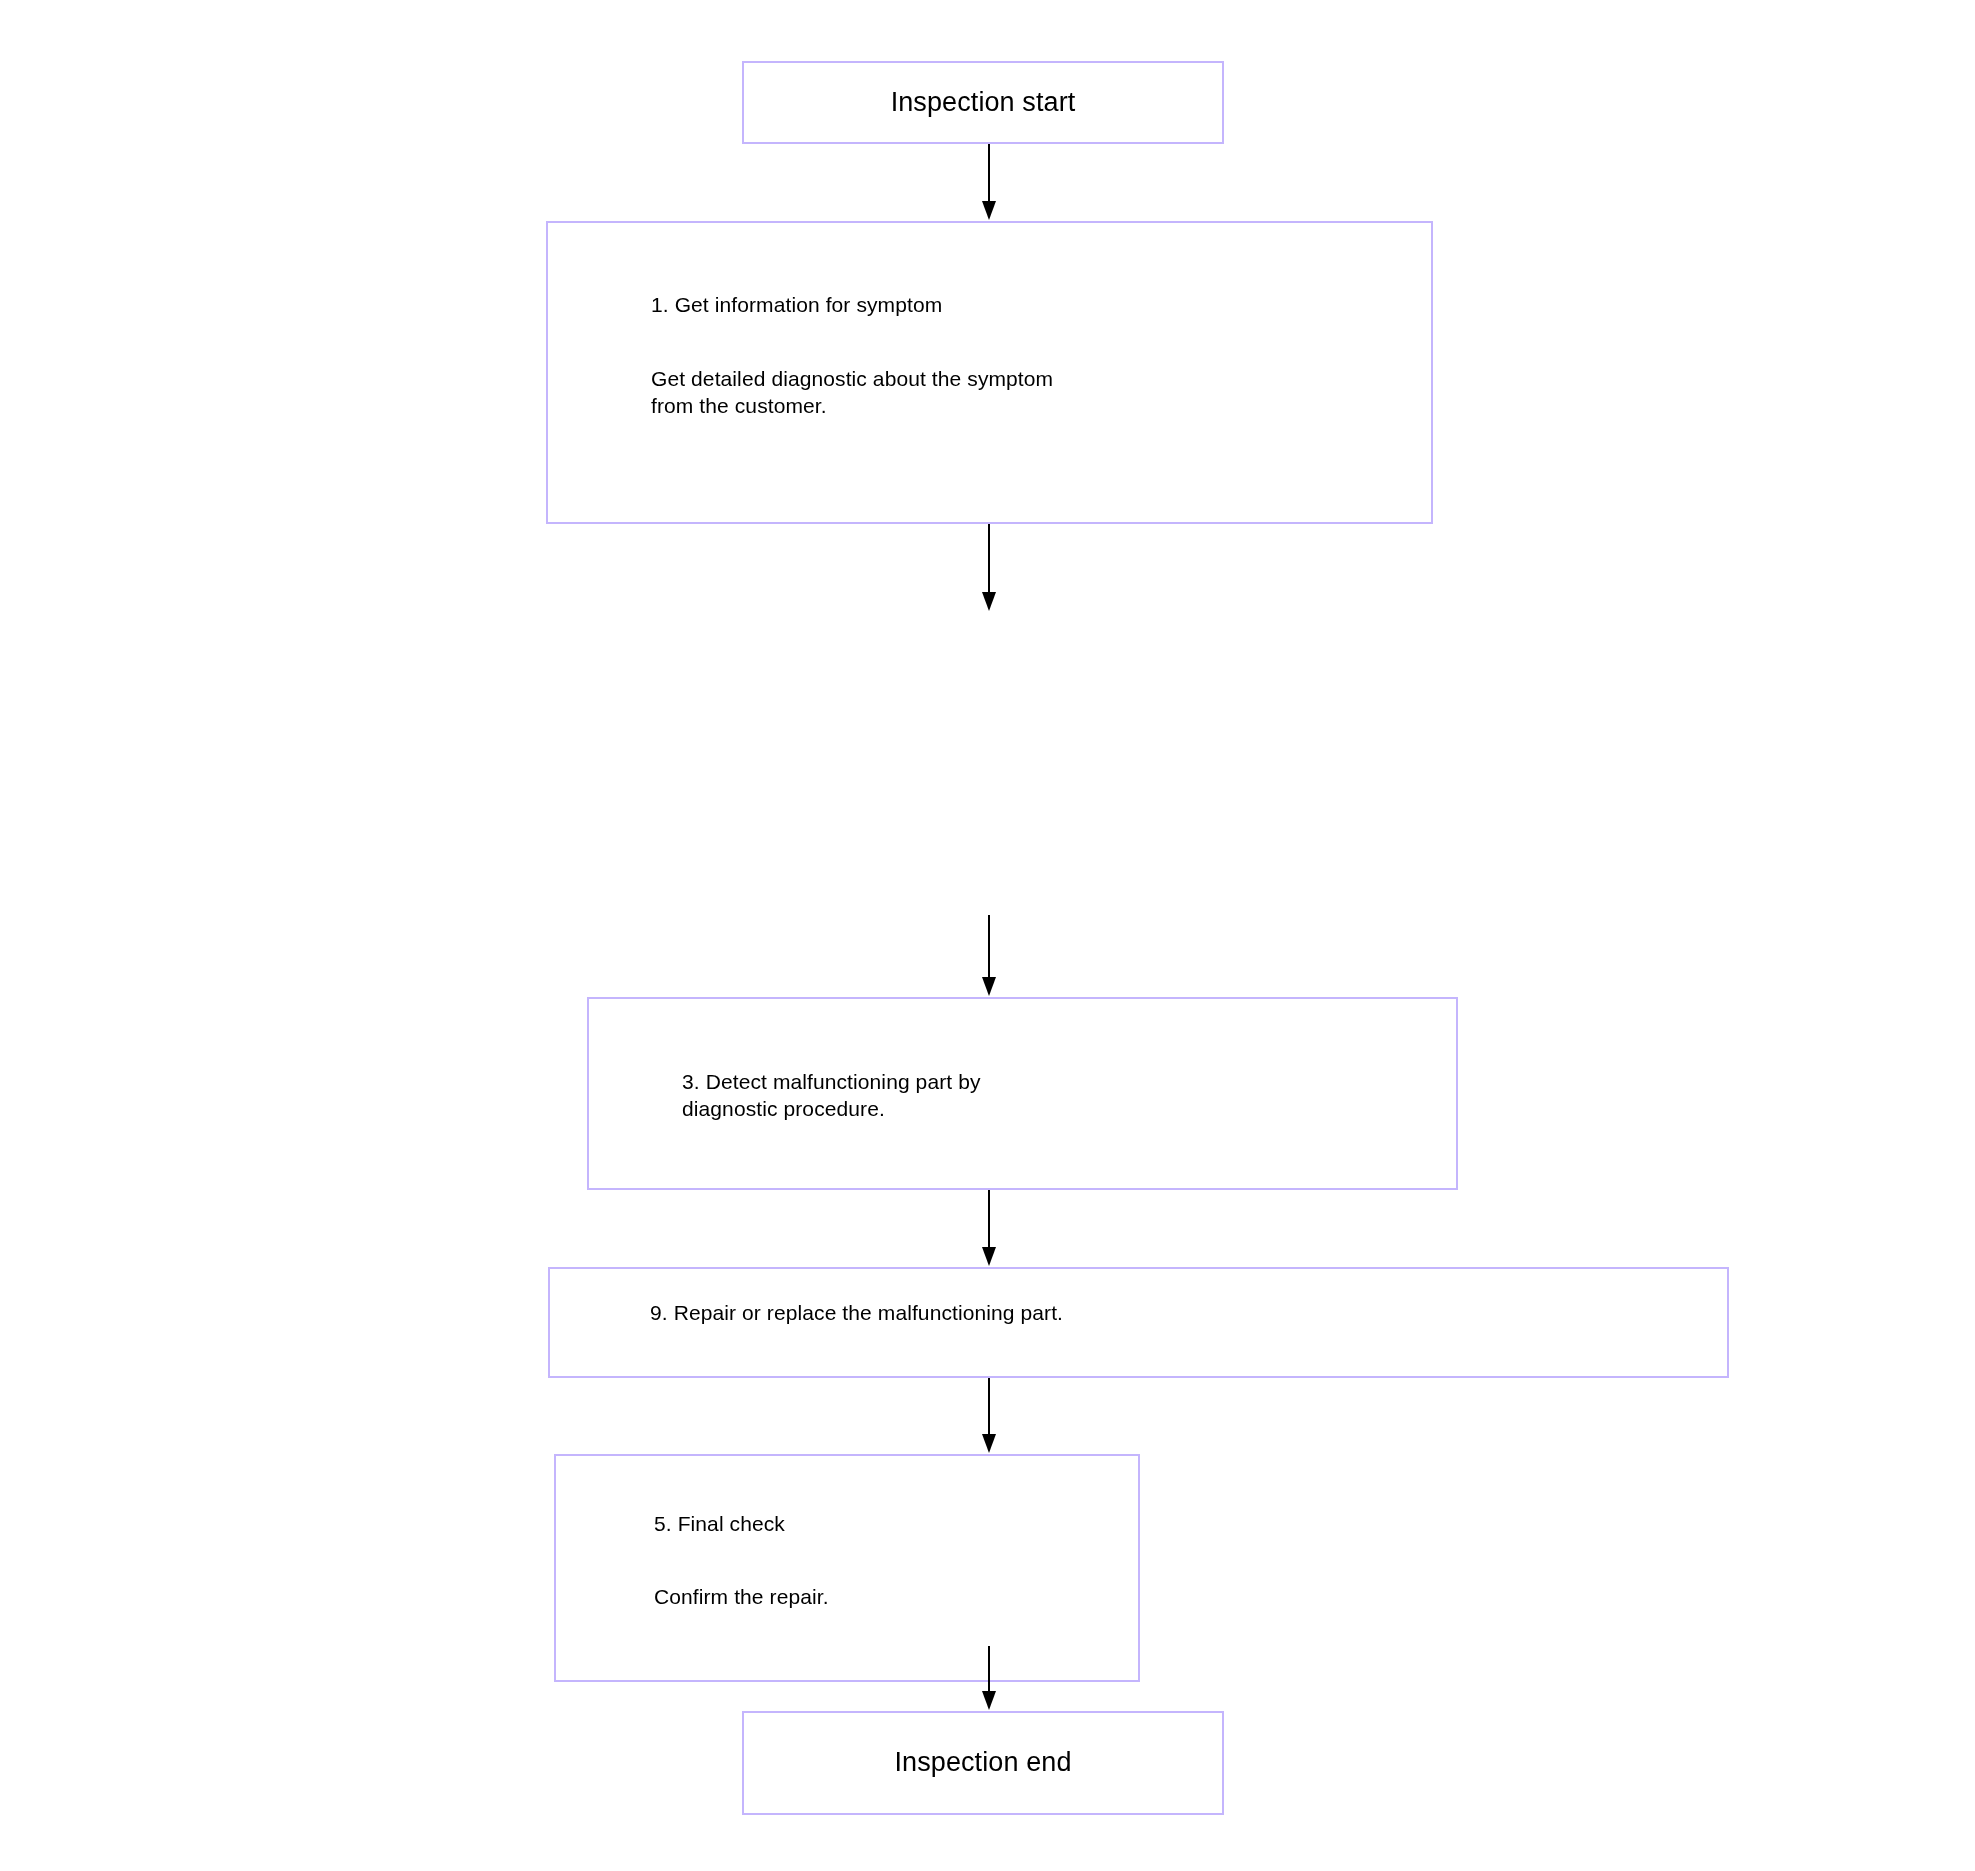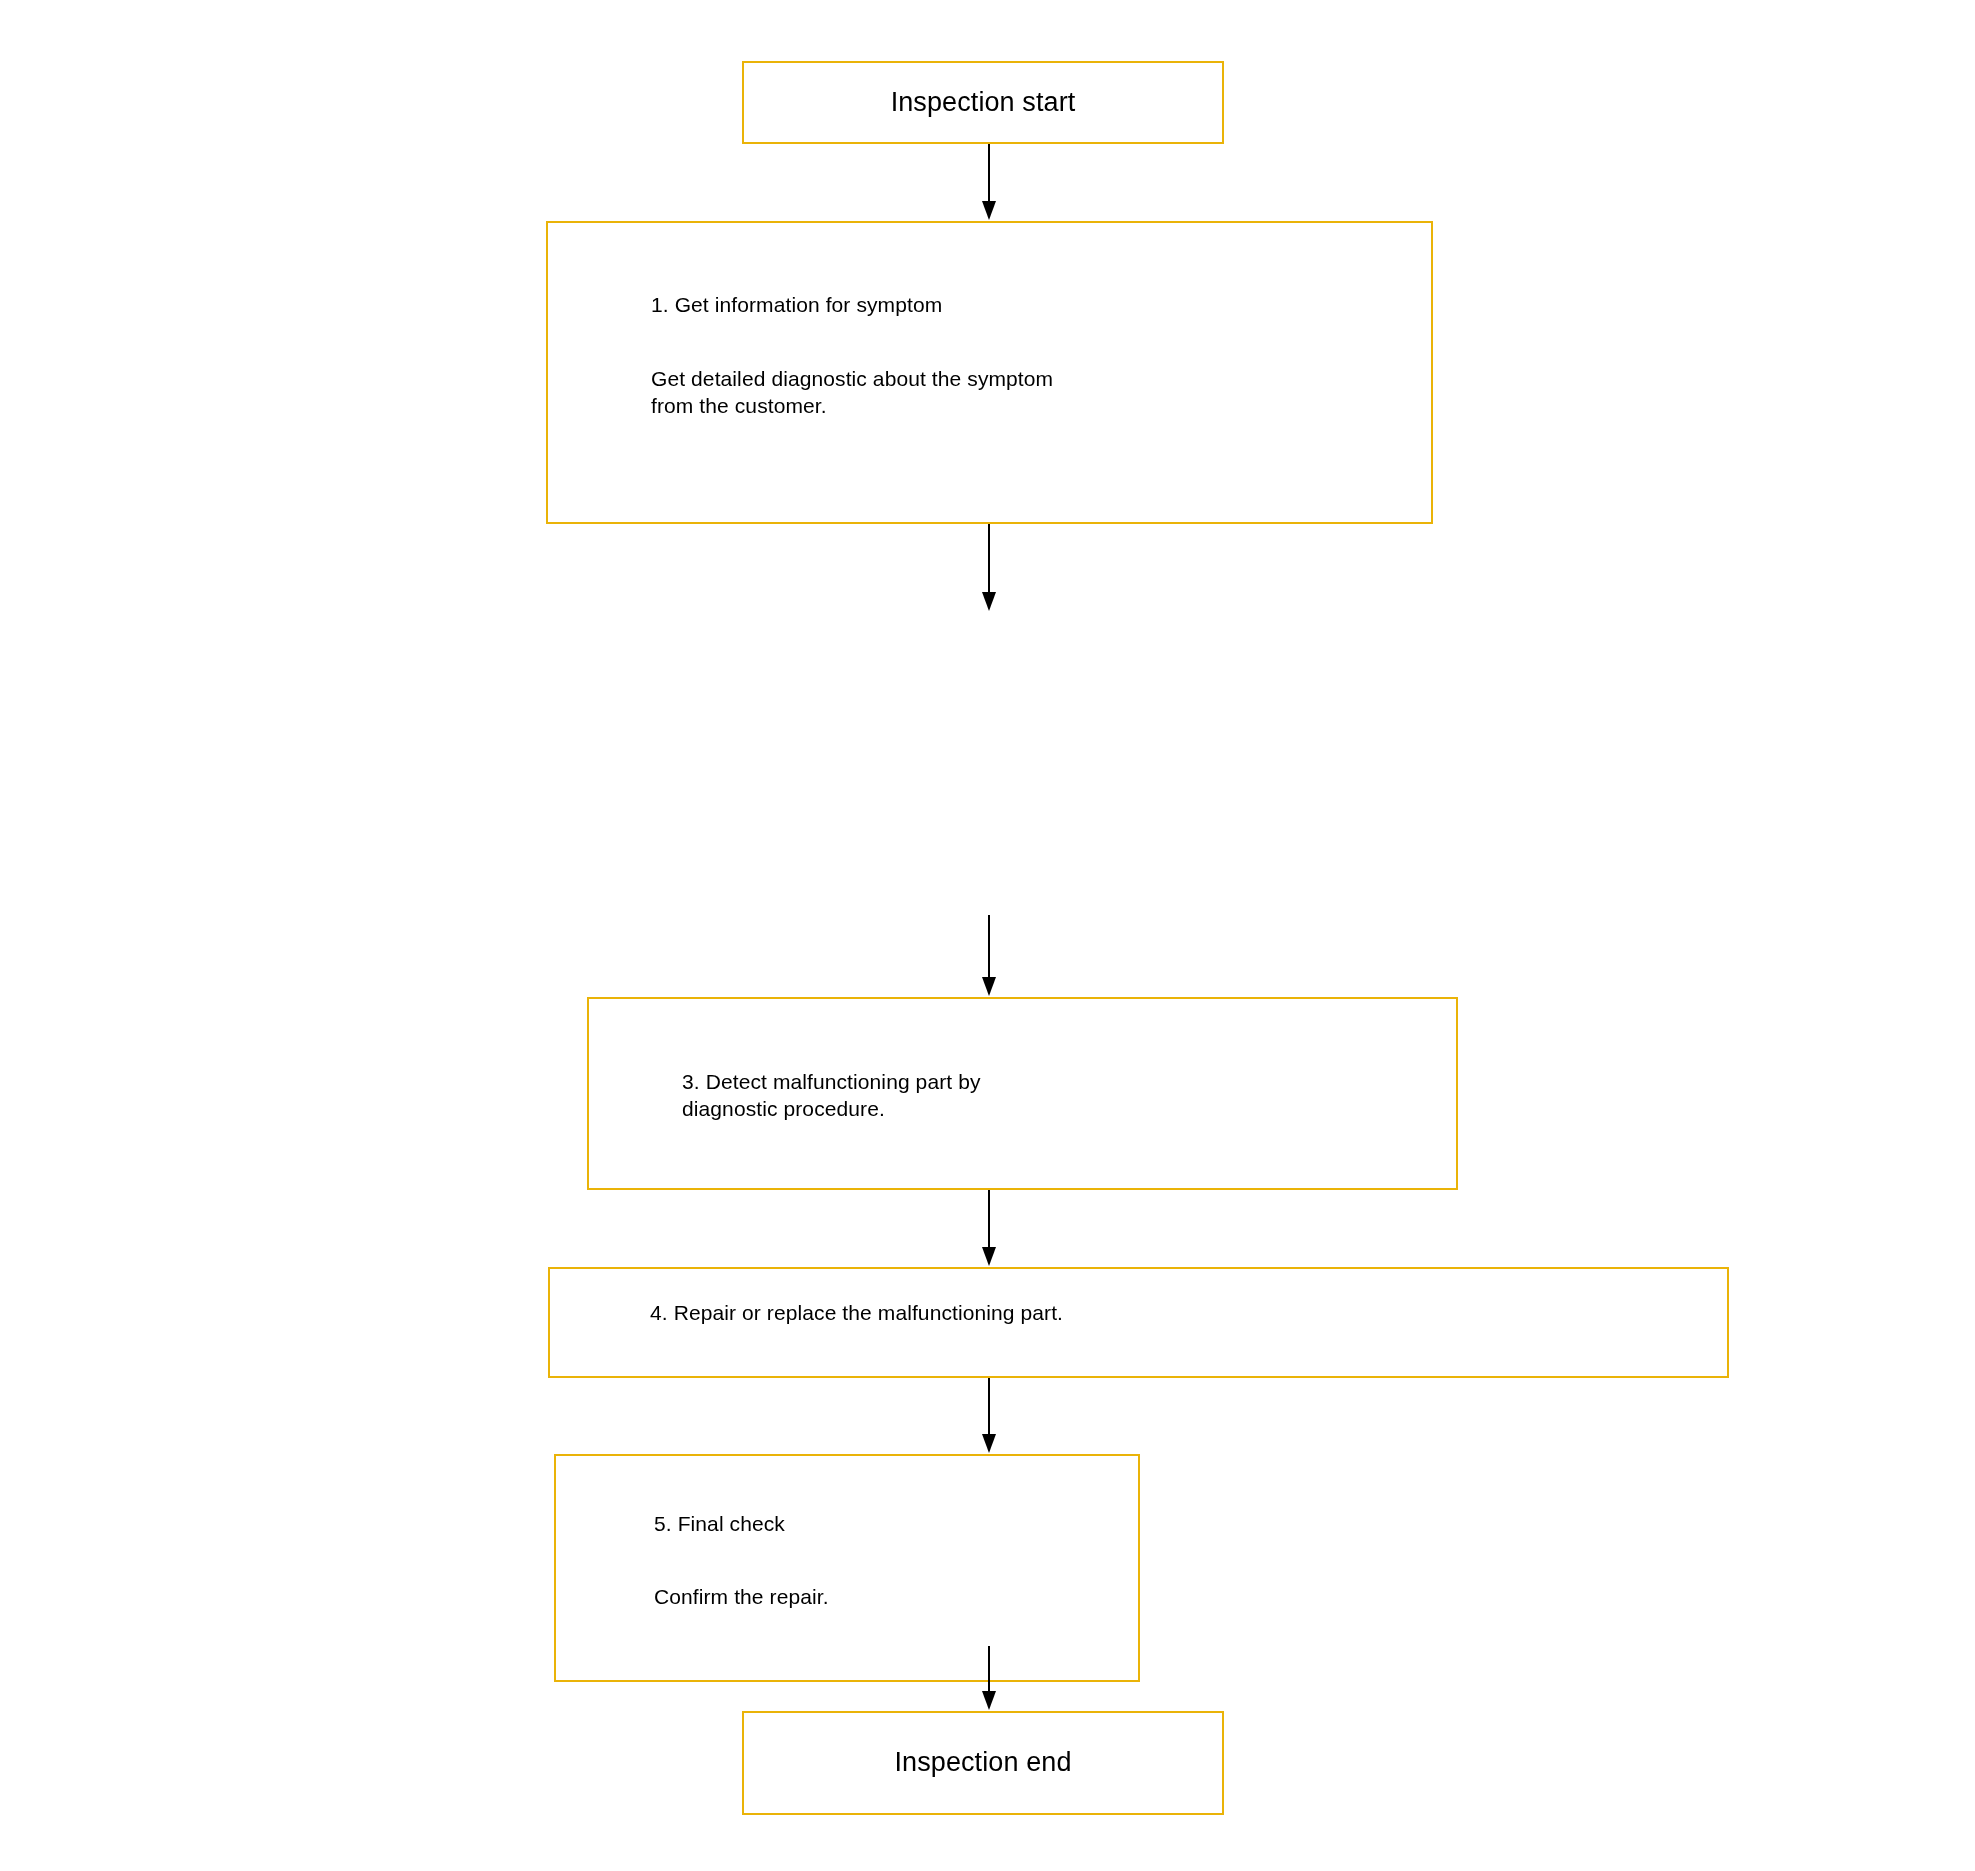--- a/index.html
+++ b/index.html
@@ -15,21 +15,21 @@
   #page {
     position: relative;
     width: 1975px;
     height: 1871px;
     background: #ffffff;
     overflow: hidden;
   }
   .node {
     position: absolute;
     box-sizing: border-box;
-    border: 2px solid #eab308;
+    border: 2px solid #c4b5fd;
     background: #ffffff;
   }
   .node-text {
     position: absolute;
     white-space: pre-line;
     line-height: 1.30;
     letter-spacing: 0.1px;
   }
   
   .terminator .node-text {
@@ -88,21 +88,21 @@
 
   <div class="node process" style="left:550px; top:997px; width:871px; height:193px;margin-left:37px;">
     <span class="node-text" style="left:93px; top:69px;">3. Detect malfunctioning part by
 diagnostic procedure.</span>
   </div>
 
   <div class="connector" style="left:988px; top:1190px; height:58px;"></div>
   <div class="arrowhead" style="left:989px; top:1247px;"></div>
 
   <div class="node process" style="left:548px; top:1267px; width:1181px; height:111px;">
-    <span class="node-text" style="left:100px; top:30px;">4. Repair or replace the malfunctioning part.</span>
+    <span class="node-text" style="left:100px; top:30px;">9. Repair or replace the malfunctioning part.</span>
   </div>
 
   <div class="connector" style="left:988px; top:1378px; height:56px;"></div>
   <div class="arrowhead" style="left:989px; top:1434px;"></div>
 
   <div class="node process" style="left:554px; top:1454px; width:586px; height:228px;">
     <span class="node-text" style="left:98px; top:54px;">5. Final check</span>
     <span class="node-text" style="left:98px; top:127px;"> Confirm the repair.</span>
   </div>
 

